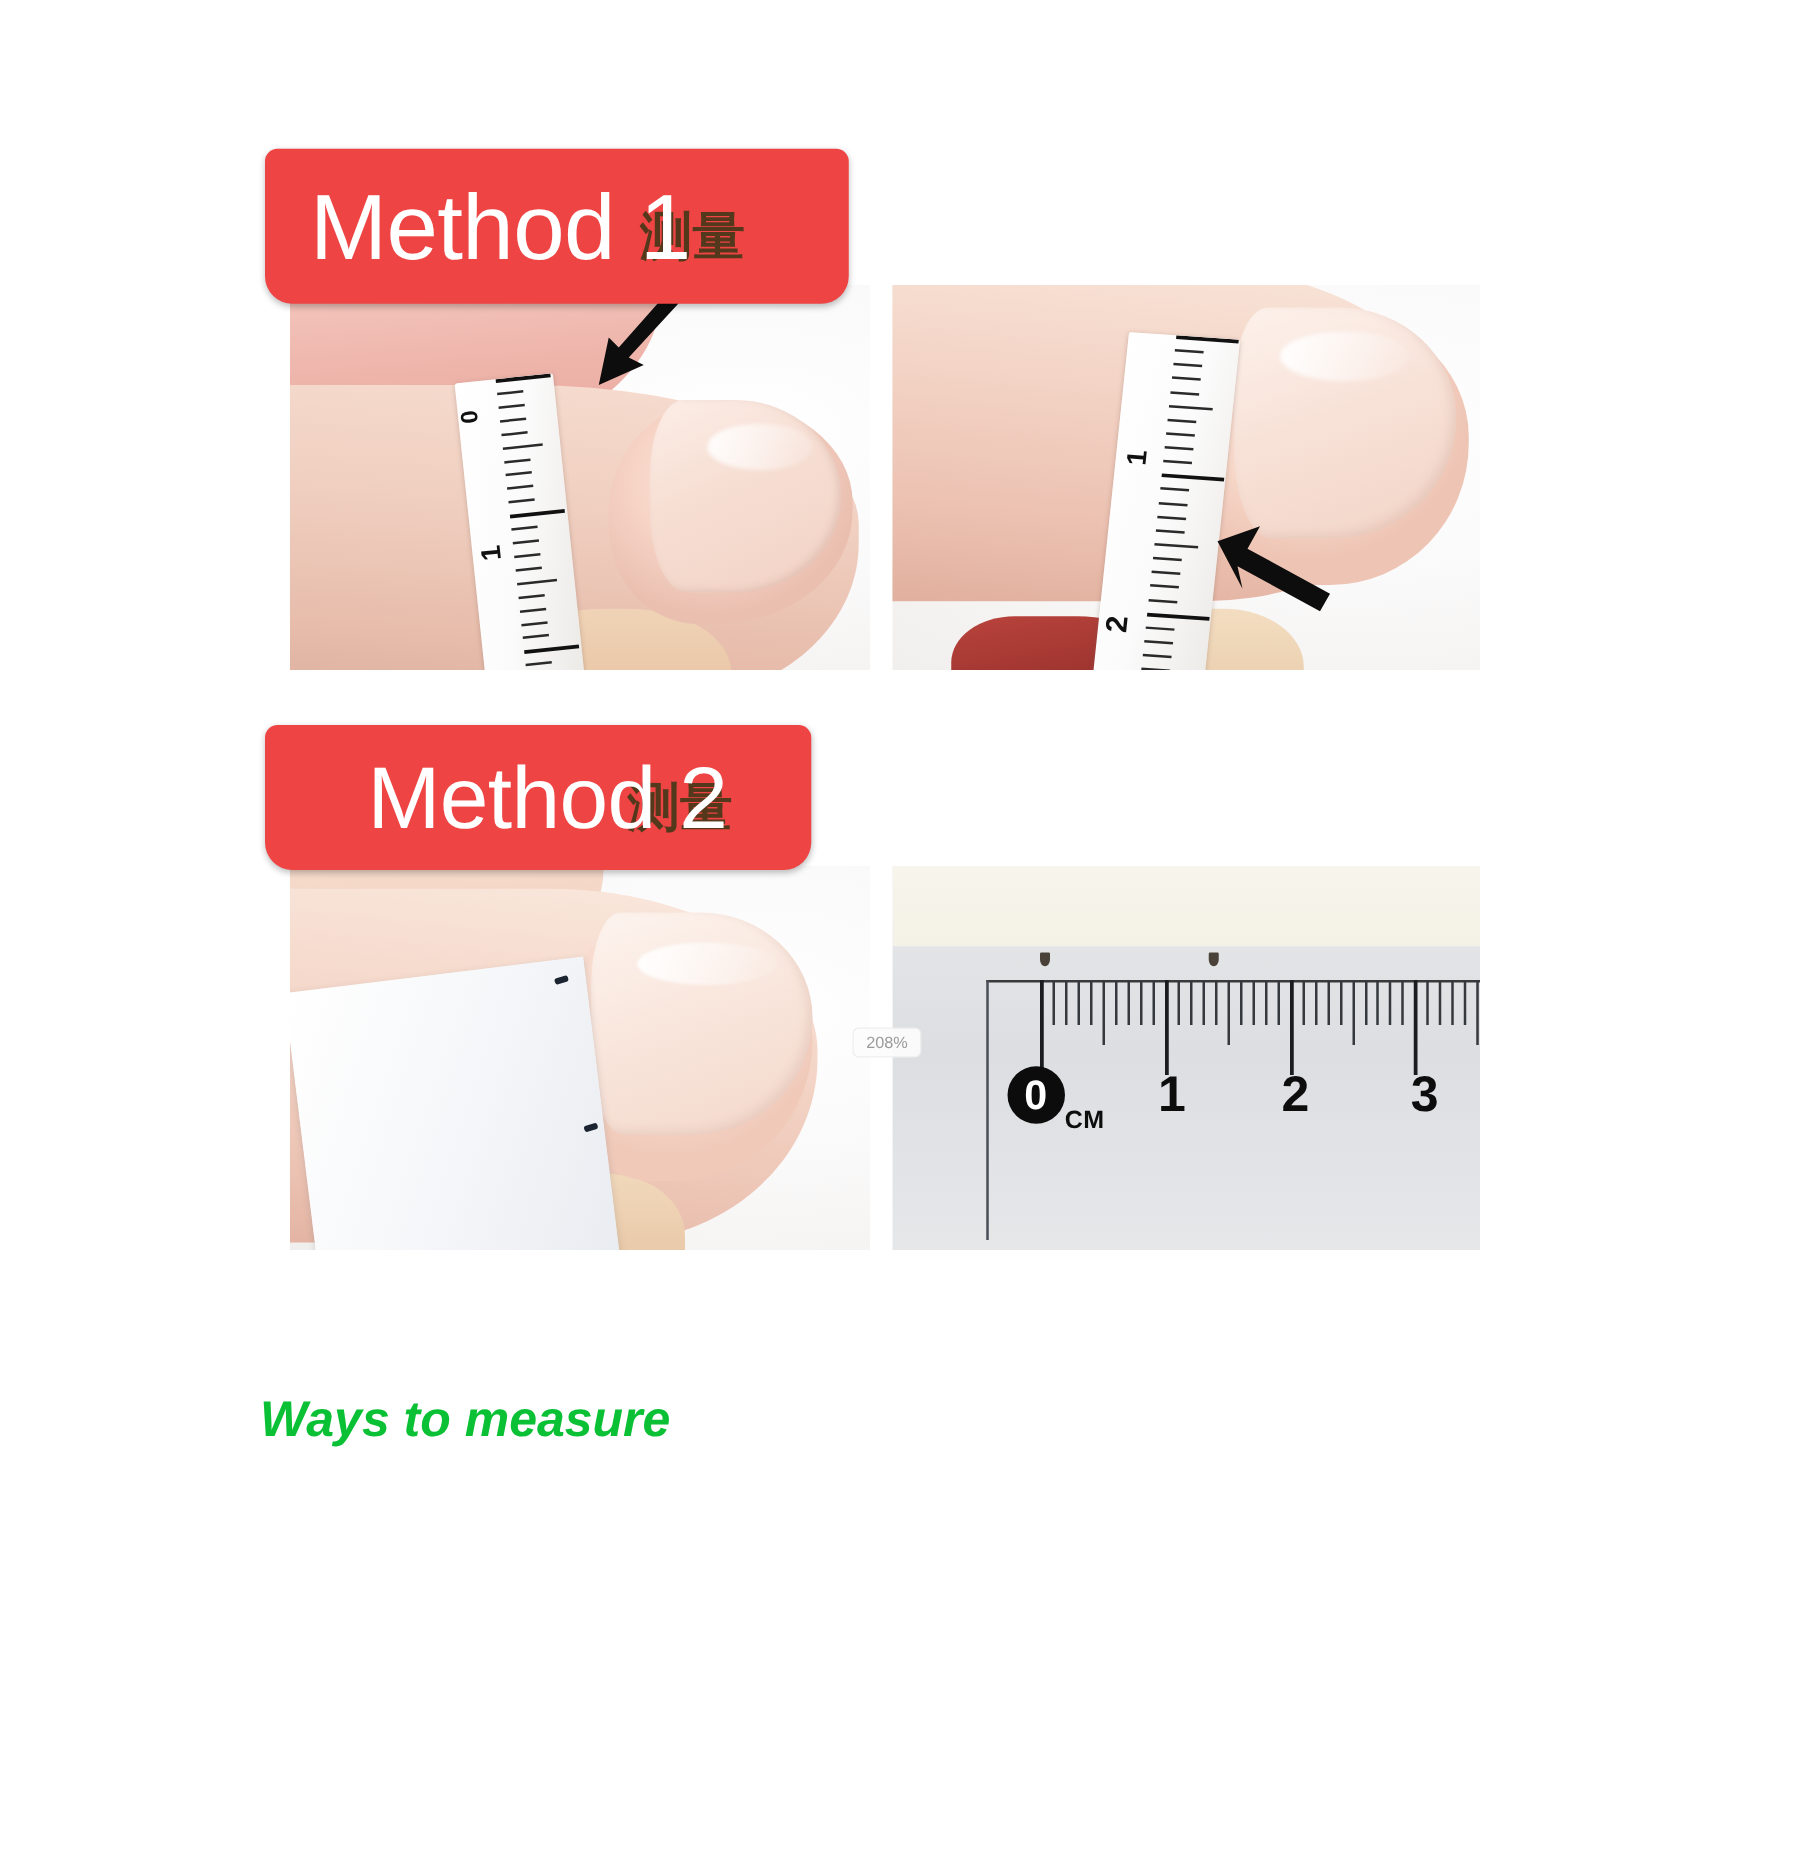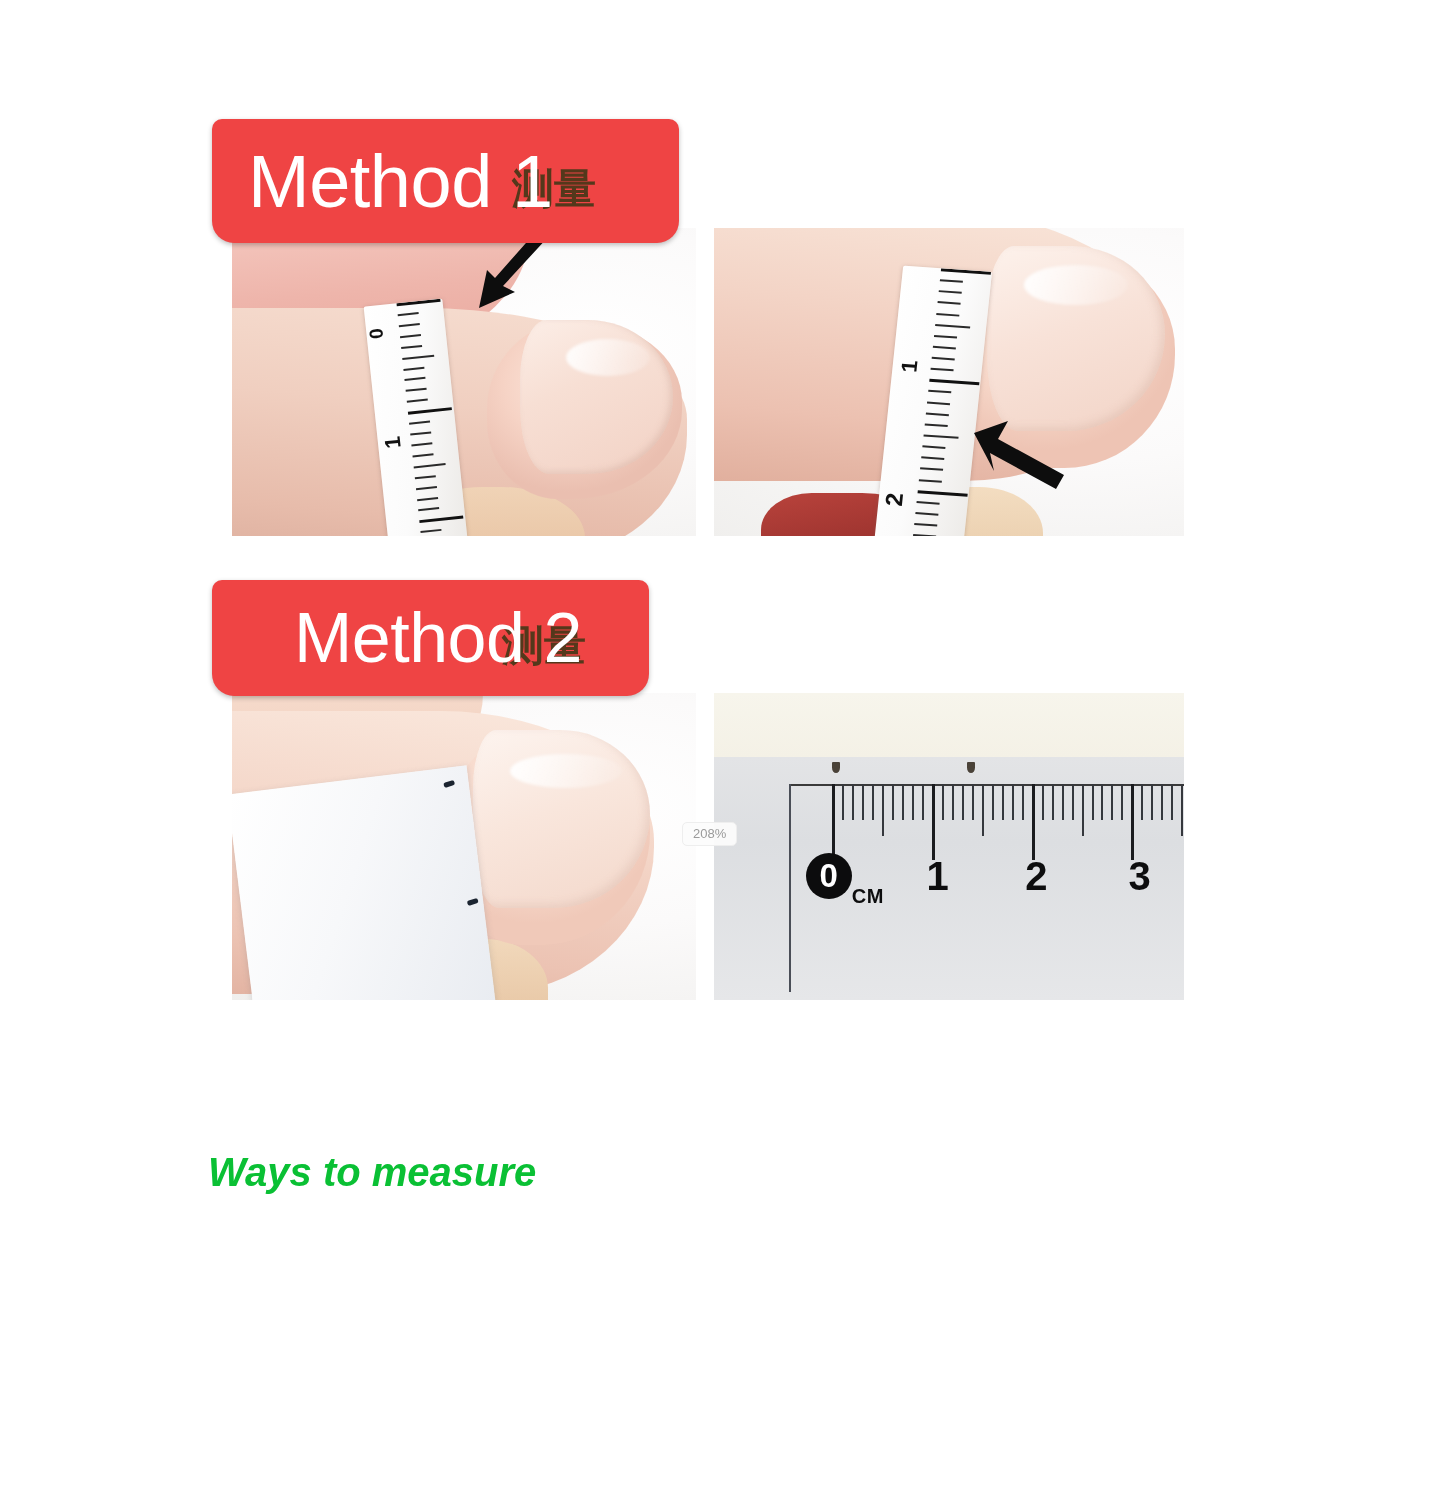--- a/index.html
+++ b/index.html
@@ -334,21 +334,21 @@
     font-family: "Liberation Sans", sans-serif;
     font-size: 13px;
     line-height: 1.1;
     z-index: 9;
   }
 
   
   .text-block {
     position: absolute;
     left: 208px;
-    top: 1148px;
+    top: 1112px;
     width: 1040px;
   }
   .heading {
     color: #0ac034;
     font-family: "Liberation Sans", sans-serif;
     font-style: italic;
     font-weight: 700;
     font-size: 40px;
     line-height: 1.2;
     margin: 0 0 48px 0;

